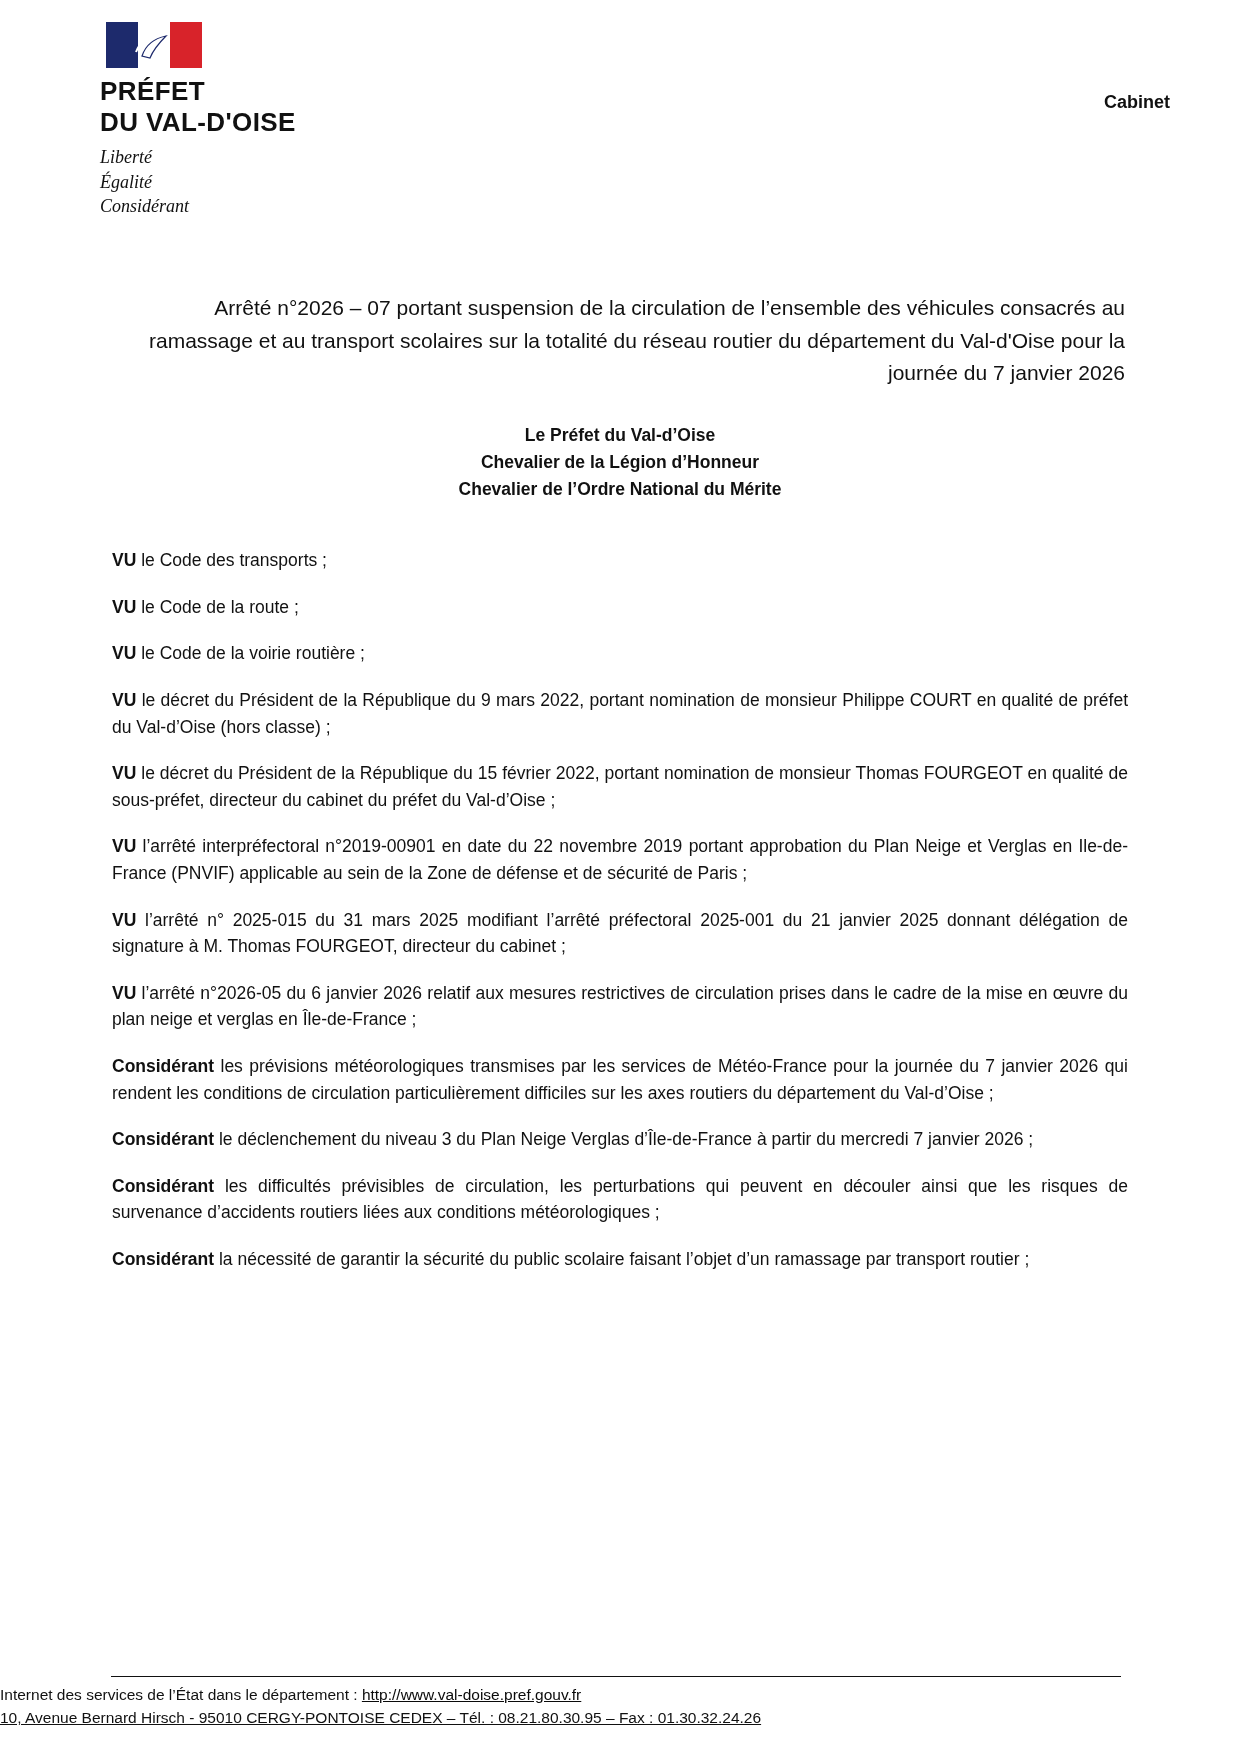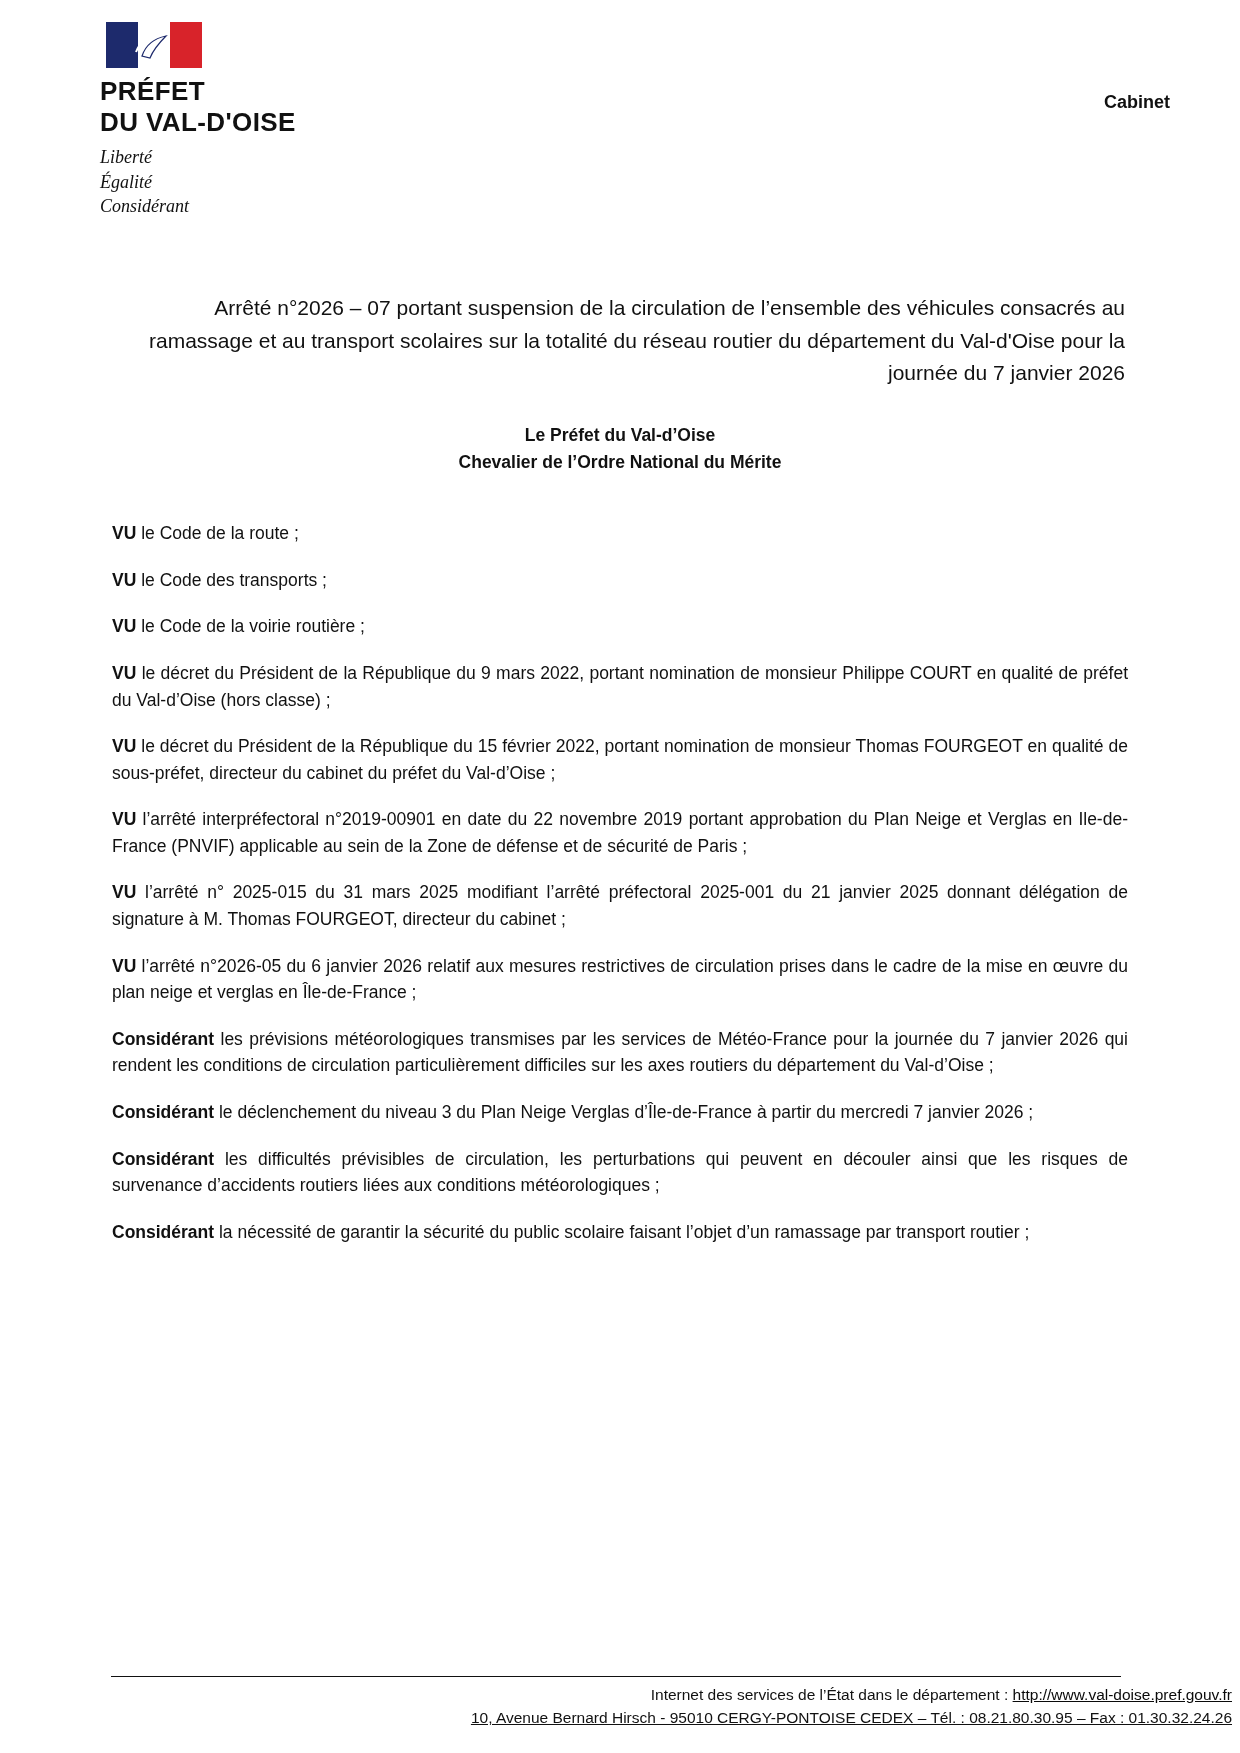--- a/index.html
+++ b/index.html
@@ -100,21 +100,21 @@
   .para .lead {
     font-weight: bold;
   }
 
   
   .footer {
     position: absolute;
     left: 0;
     right: 8px;
     bottom: 24px;
-    text-align: right;
+    text-align: left;
     font-size: 15.5px;
     line-height: 1.5;
     color: #111;
   }
   .footer .rule {
     width: 1010px;
     height: 1px;
     background: #111;
     margin: 0 auto 6px auto;
   }
@@ -151,26 +151,27 @@
         <div>Considérant</div>
       </div>
     </div>
     <div class="cabinet">Cabinet</div>
   </div>
 
   <div class="title-block">Arrêté n°2026 – 07 portant suspension de la circulation de l’ensemble des véhicules consacrés au ramassage et au transport scolaires sur la totalité du réseau routier du département du Val-d'Oise pour la journée du 7 janvier 2026</div>
 
   <div class="subtitle-block">
     <div>Le Préfet du Val-d’Oise</div>
+    <div>Chevalier de la Légion d’Honneur</div>
     <div>Chevalier de l’Ordre National du Mérite</div>
   </div>
 
   <div class="body" id="body-container">
+      <div class="para"><b class="lead">VU</b><span> le Code des transports ;</span></div>
       <div class="para"><b class="lead">VU</b><span> le Code de la route ;</span></div>
-      <div class="para"><b class="lead">VU</b><span> le Code des transports ;</span></div>
       <div class="para"><b class="lead">VU</b><span> le Code de la voirie routière ;</span></div>
       <div class="para"><b class="lead">VU</b><span> le décret du Président de la République du 9 mars 2022, portant nomination de monsieur Philippe COURT en qualité de préfet du Val-d’Oise (hors classe) ;</span></div>
       <div class="para"><b class="lead">VU</b><span> le décret du Président de la République du 15 février 2022, portant nomination de monsieur Thomas FOURGEOT en qualité de sous-préfet, directeur du cabinet du préfet du Val-d’Oise ;</span></div>
       <div class="para"><b class="lead">VU</b><span> l’arrêté interpréfectoral n°2019-00901 en date du 22 novembre 2019 portant approbation du Plan Neige et Verglas en Ile-de-France (PNVIF) applicable au sein de la Zone de défense et de sécurité de Paris ;</span></div>
       <div class="para"><b class="lead">VU</b><span> l’arrêté n° 2025-015 du 31 mars 2025 modifiant l’arrêté préfectoral 2025-001 du 21 janvier 2025 donnant délégation de signature à M. Thomas FOURGEOT, directeur du cabinet ;</span></div>
       <div class="para"><b class="lead">VU</b><span> l’arrêté n°2026-05 du 6 janvier 2026 relatif aux mesures restrictives de circulation prises dans le cadre de la mise en œuvre du plan neige et verglas en Île-de-France ;</span></div>
       <div class="para"><b class="lead">Considérant</b><span> les prévisions météorologiques transmises par les services de Météo-France pour la journée du 7 janvier 2026 qui rendent les conditions de circulation particulièrement difficiles sur les axes routiers du département du Val-d’Oise ;</span></div>
       <div class="para"><b class="lead">Considérant</b><span> le déclenchement du niveau 3 du Plan Neige Verglas d’Île-de-France à partir du mercredi 7 janvier 2026 ;</span></div>
       <div class="para"><b class="lead">Considérant</b><span> les difficultés prévisibles de circulation, les perturbations qui peuvent en découler ainsi que les risques de survenance d’accidents routiers liées aux conditions météorologiques ;</span></div>
       <div class="para"><b class="lead">Considérant</b><span> la nécessité de garantir la sécurité du public scolaire faisant l’objet d’un ramassage par transport routier ;</span></div>

